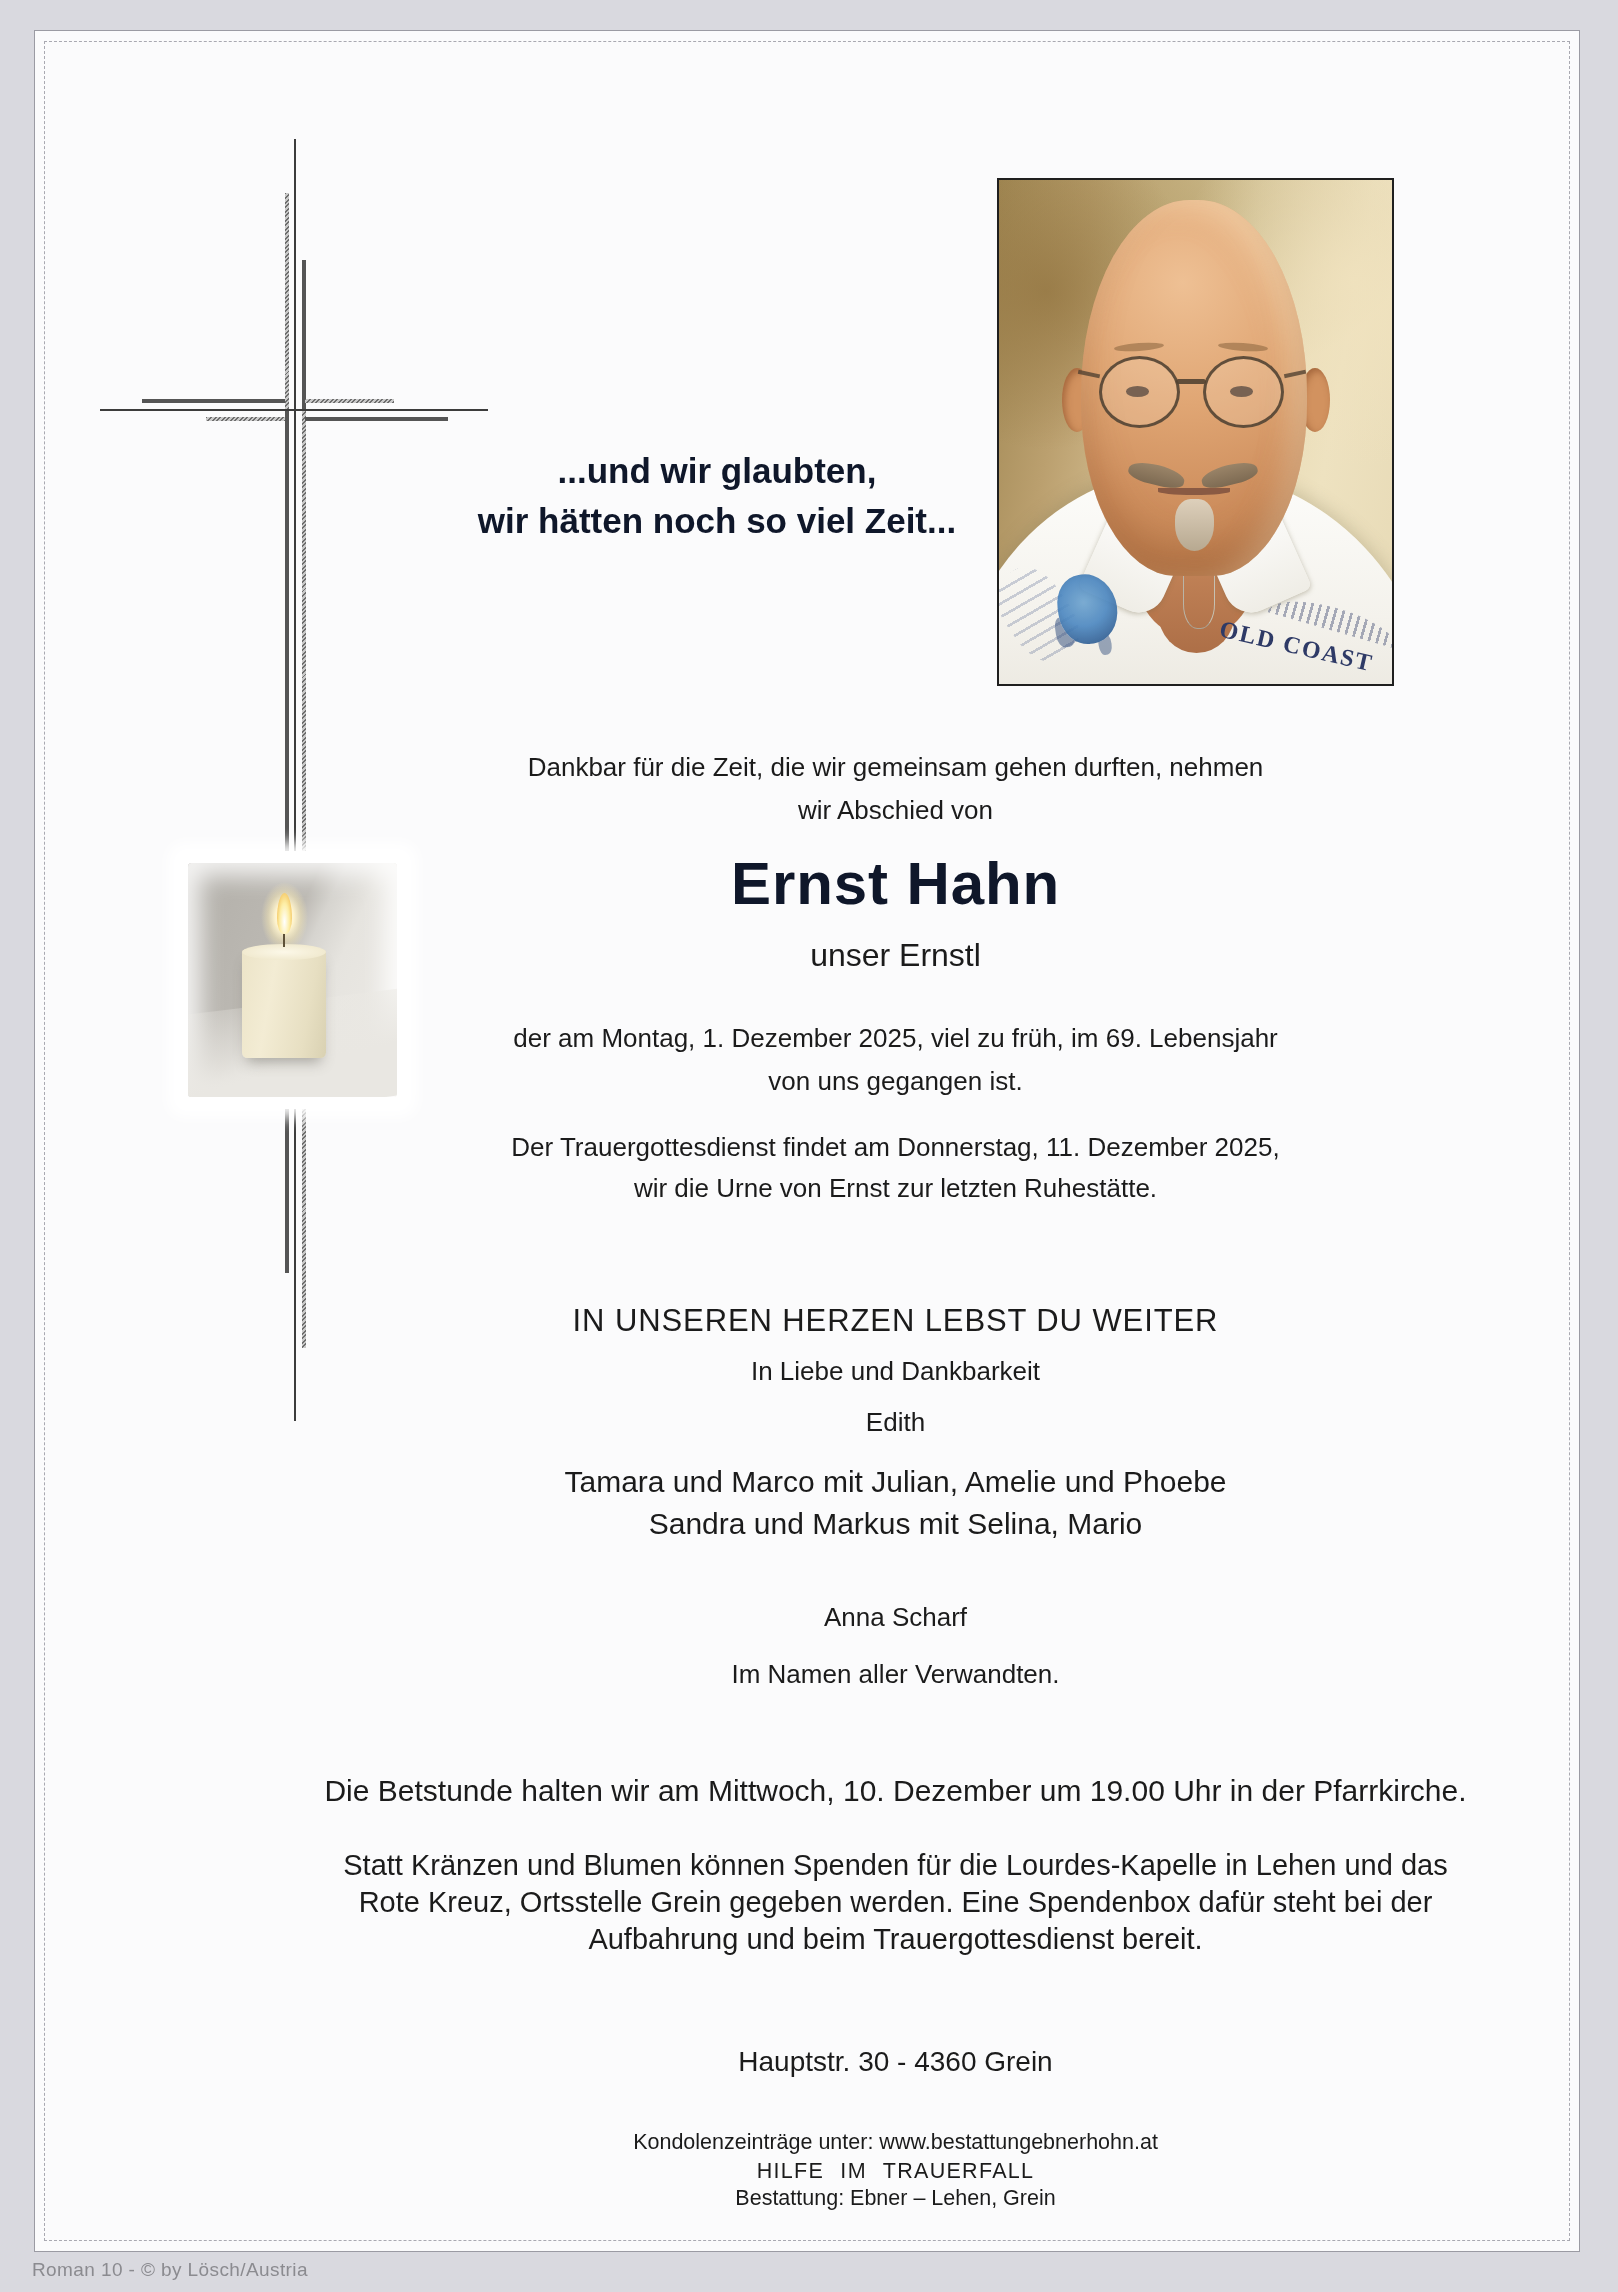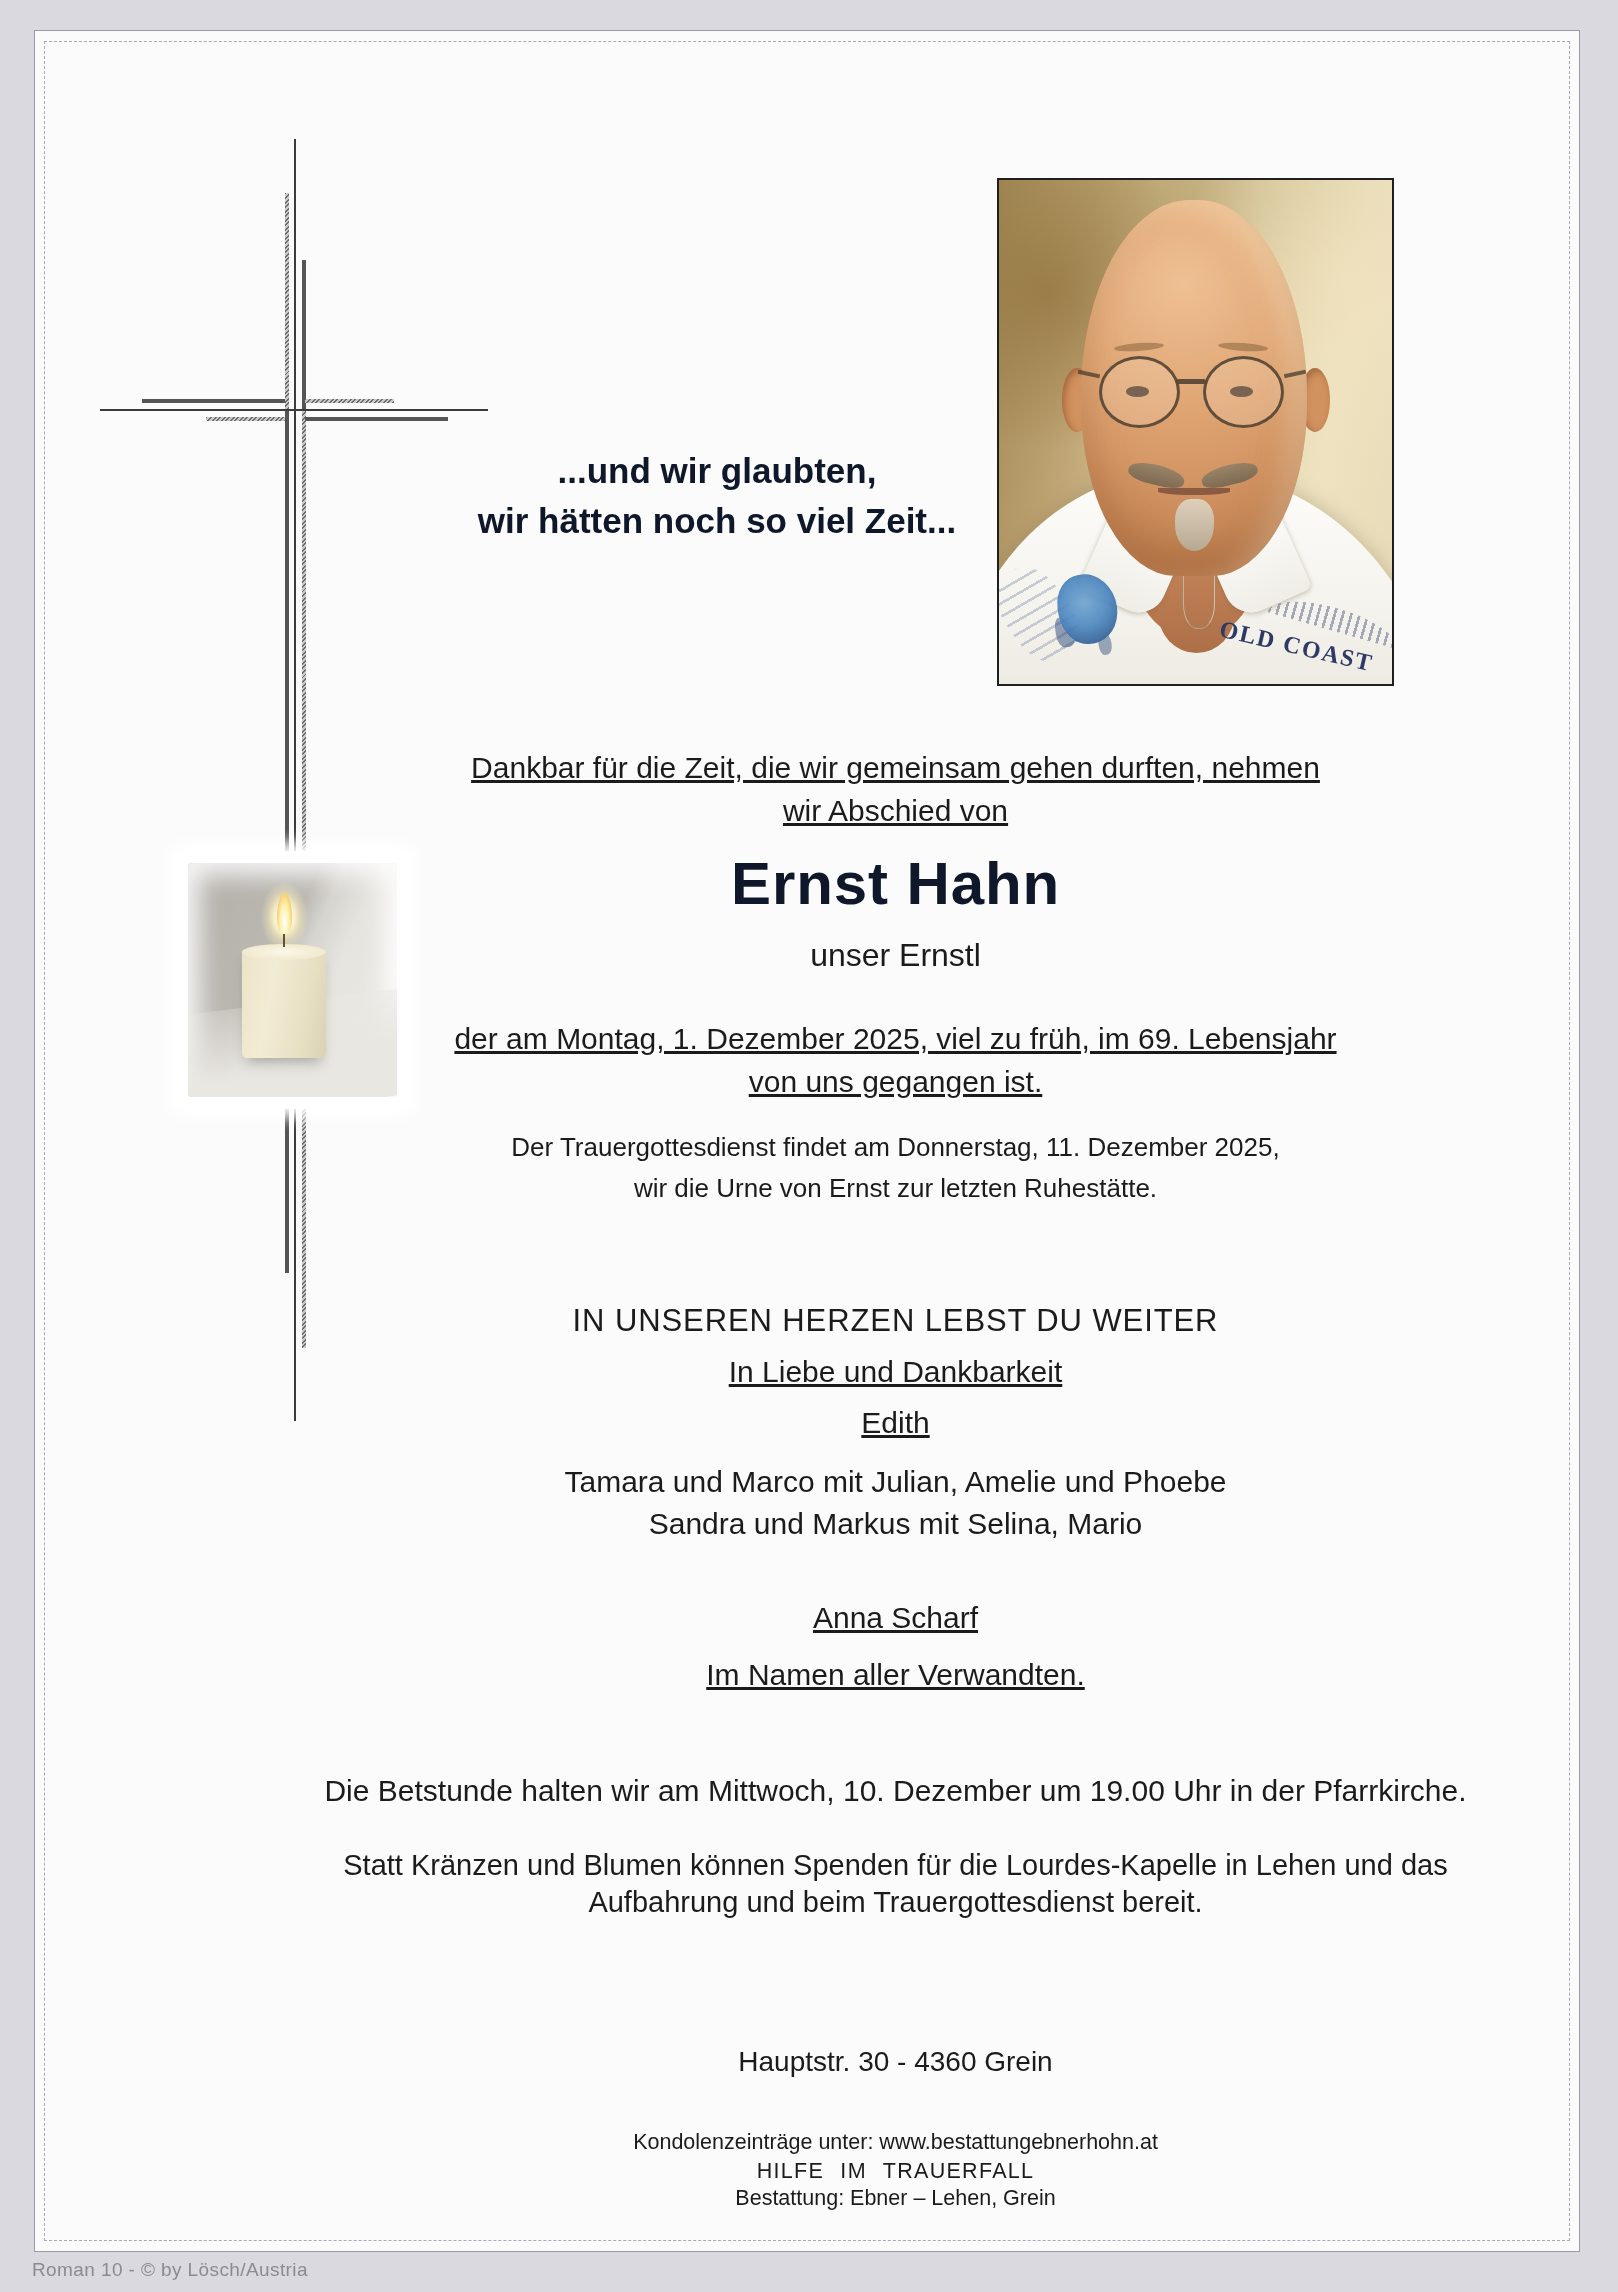--- a/index.html
+++ b/index.html
@@ -169,21 +169,21 @@
     border-radius:50%;
   }
   .candle-flame{
     position:absolute;left:89px;top:30px;width:15px;height:41px;
     background:radial-gradient(ellipse at 50% 70%,#ffffff 0%,#fdeea6 45%,#f3c35e 80%,rgba(235,170,70,.2) 100%);
     border-radius:50% 50% 45% 45% / 62% 62% 38% 38%;
   }
   .candle-wick{position:absolute;left:95px;top:61px;width:2.7px;height:23px;background:#5d5138;}
   
   .tcol{position:absolute;left:173px;width:1445px;text-align:center;z-index:3;}
-  .t34{font-size:30px;line-height:43px;text-decoration:underline;}
+  .t34{font-size:26px;line-height:43px;}
   .intro{top:746px;}
   .name{top:849px;font-size:60px;font-weight:600;letter-spacing:0.9px;color:#0f172a;}
   .nick{top:937px;font-size:32px;}
   .death{top:1017px;}
   .service{top:1127px;font-size:26px;line-height:41px;}
   .motto{top:1303px;font-size:31px;letter-spacing:0.9px;}
   .liebe{top:1350px;}
   .edith{top:1401px;}
   .fam{top:1461px;font-size:30px;line-height:42px;}
   .anna{top:1596px;}
@@ -287,20 +287,21 @@
   <div>Tamara und Marco mit Julian, Amelie und Phoebe</div>
   <div>Sandra und Markus mit Selina, Mario</div>
 </div>
 
 <div class="tcol anna t34">Anna Scharf</div>
 <div class="tcol verwandte t34">Im Namen aller Verwandten.</div>
 <div class="tcol betstunde">Die Betstunde halten wir am Mittwoch, 10. Dezember um 19.00 Uhr in der Pfarrkirche.</div>
 
 <div class="tcol spenden">
   <div>Statt Kränzen und Blumen können Spenden für die Lourdes-Kapelle in Lehen und das</div>
+  <div>Rote Kreuz, Ortsstelle Grein  gegeben werden. Eine Spendenbox dafür steht bei der</div>
   <div>Aufbahrung und beim Trauergottesdienst bereit.</div>
 </div>
 
 <div class="tcol addr">Hauptstr. 30 - 4360 Grein</div>
 <div class="tcol kondolenz">Kondolenzeinträge unter: www.bestattungebnerhohn.at</div>
 <div class="tcol hilfe">HILFE  IM  TRAUERFALL</div>
 <div class="tcol bestattung">Bestattung: Ebner – Lehen, Grein</div>
 
 <div class="footer-credit">Roman 10 - © by Lösch/Austria</div>
 

